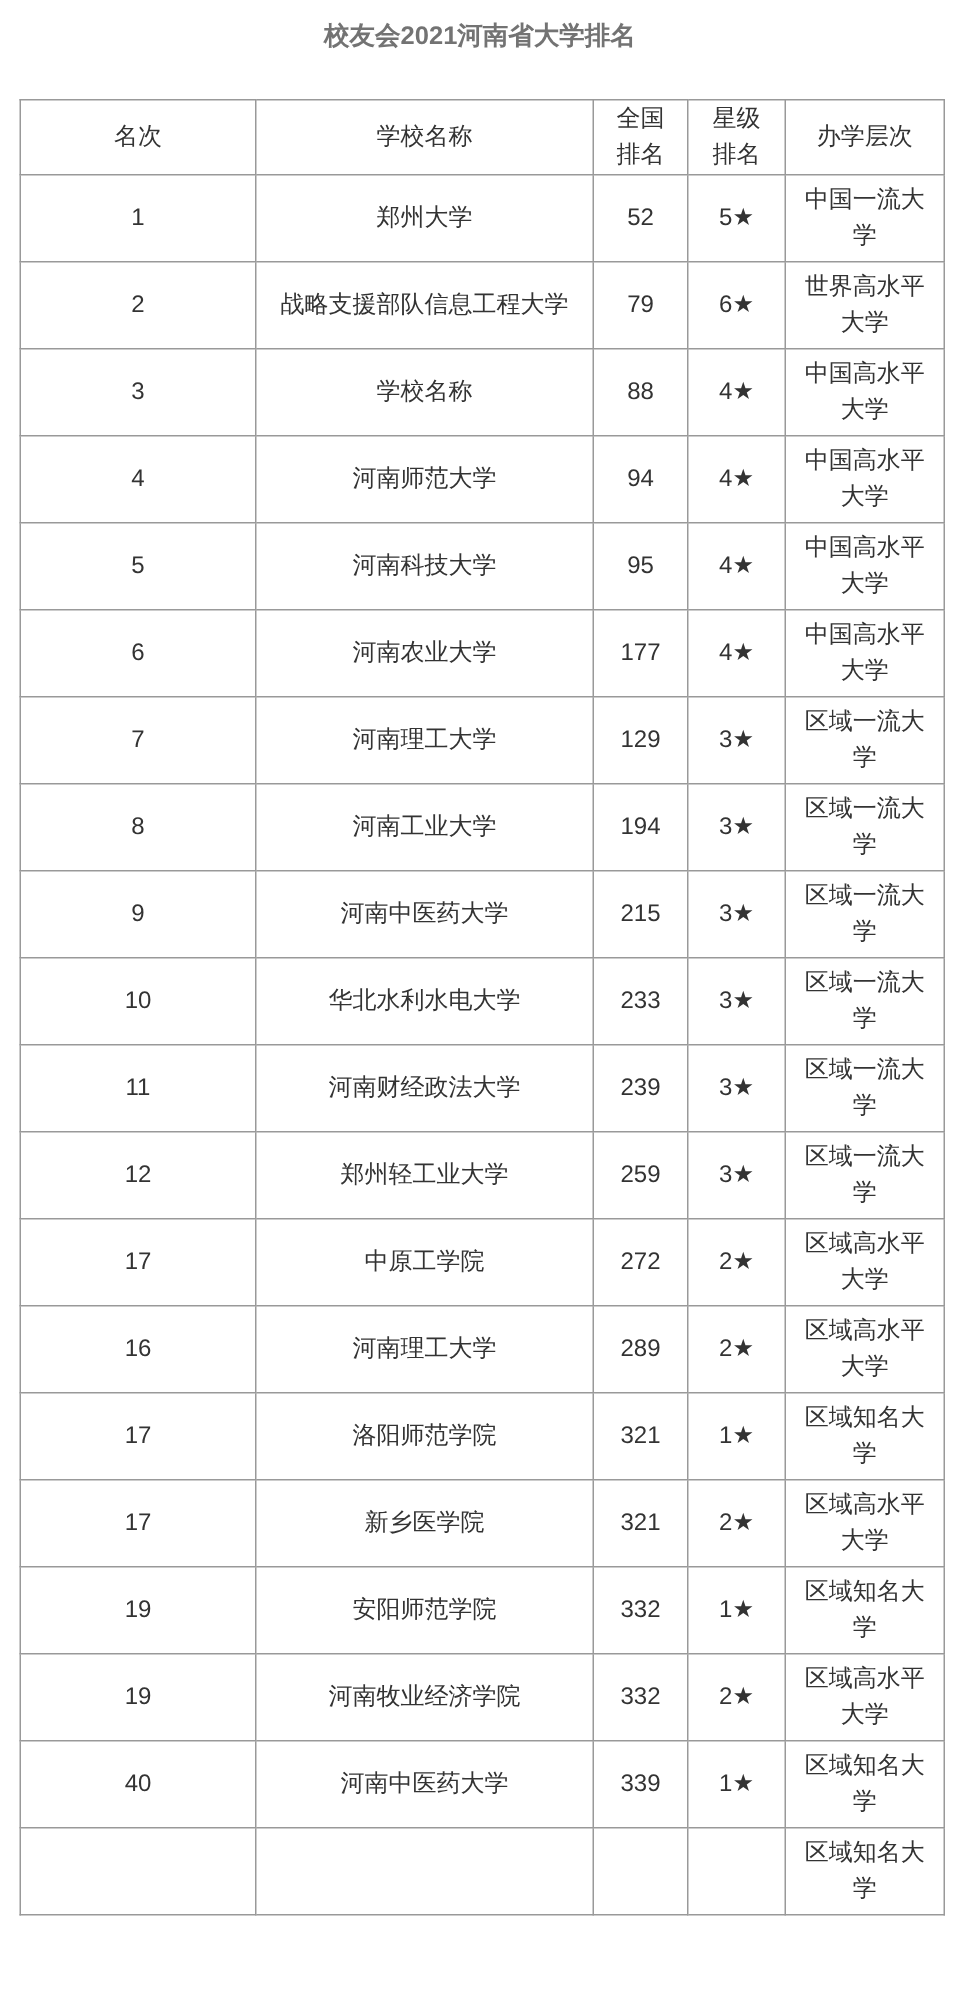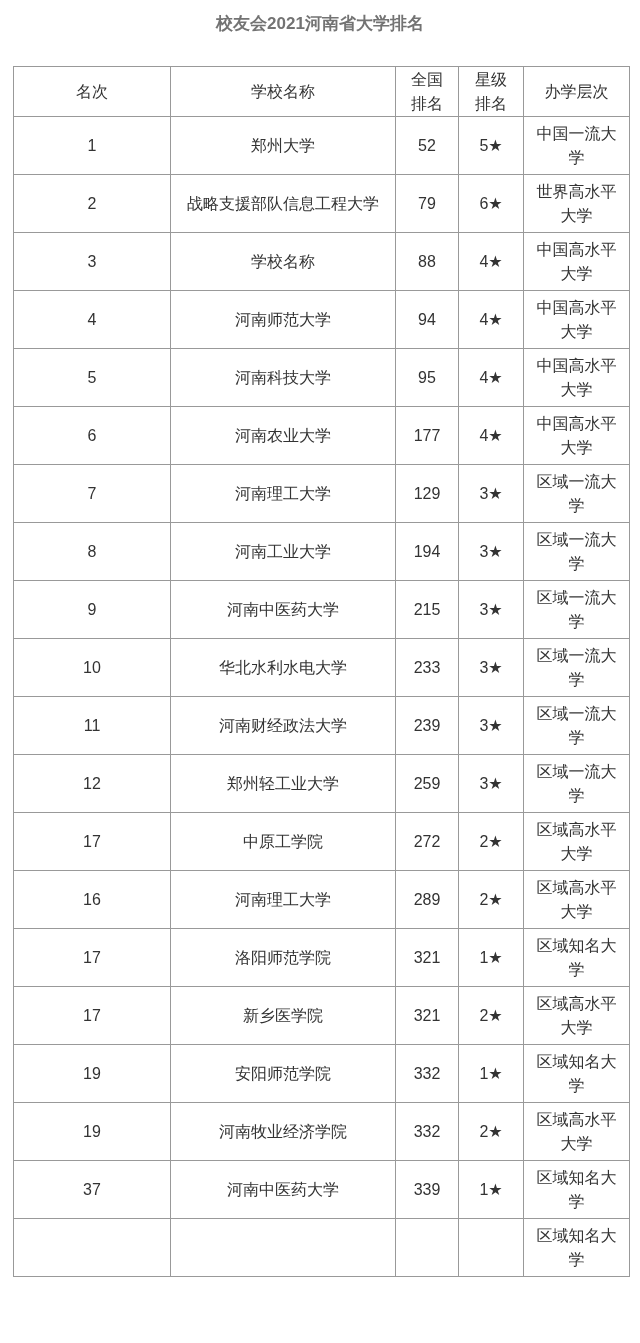--- a/index.html
+++ b/index.html
@@ -203,21 +203,21 @@
     <td>区域知名大学</td>
   </tr>
         <tr>
     <td>19</td>
     <td>河南牧业经济学院</td>
     <td class="narrow">332</td>
     <td class="narrow">2★</td>
     <td>区域高水平大学</td>
   </tr>
         <tr>
-    <td>37</td>
+    <td>40</td>
     <td>河南中医药大学</td>
     <td class="narrow">339</td>
     <td class="narrow">1★</td>
     <td>区域知名大学</td>
   </tr>
         <tr>
     <td></td>
     <td></td>
     <td class="narrow"></td>
     <td class="narrow"></td>

